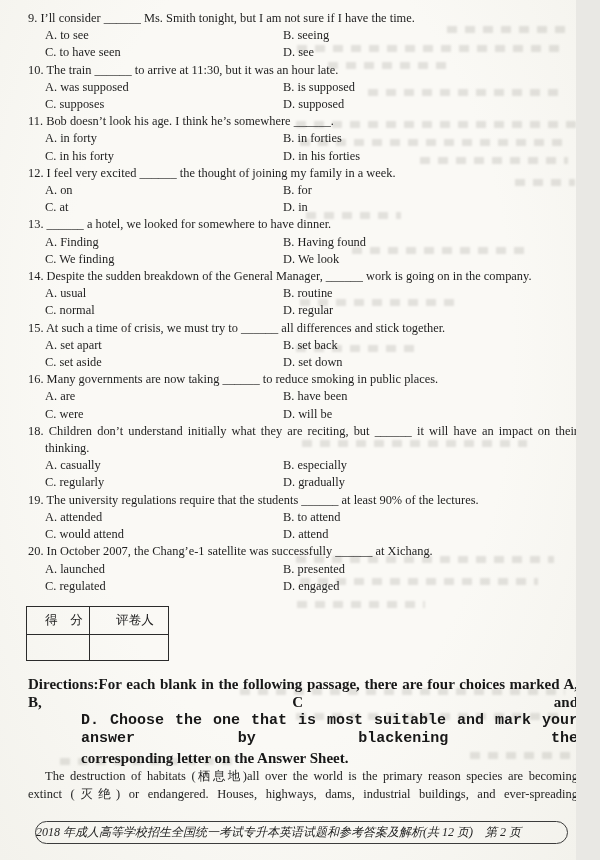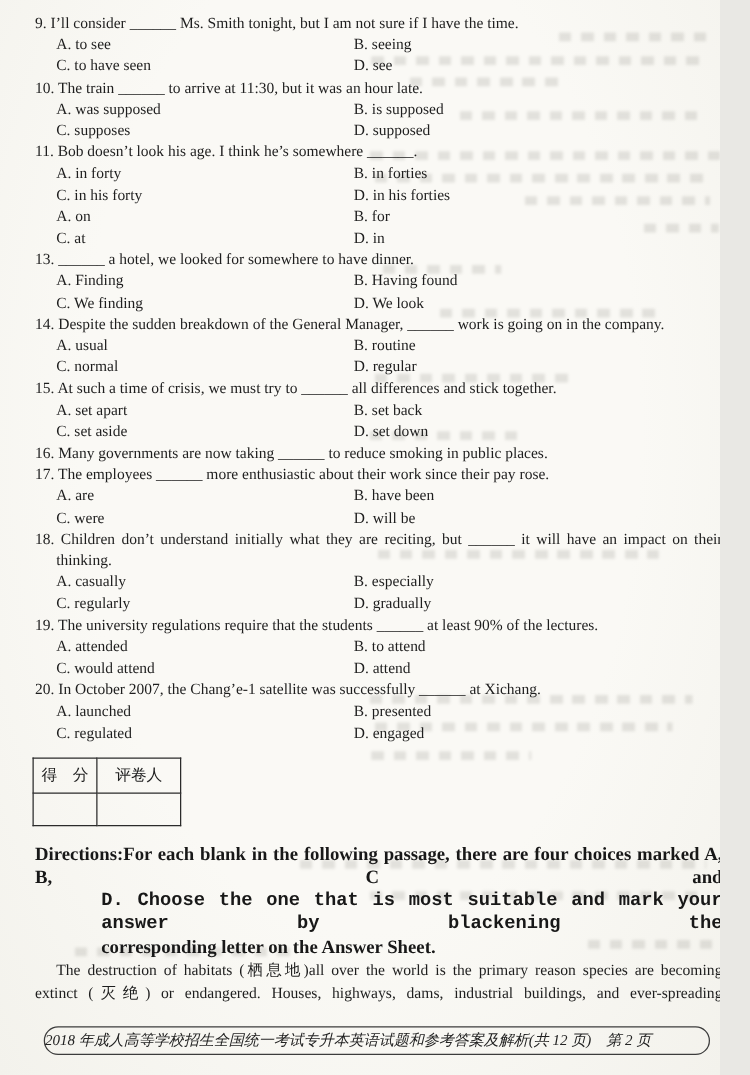--- a/index.html
+++ b/index.html
@@ -19,21 +19,21 @@
   .opt{white-space:nowrap;text-align:center;}
   
   .section-row{display:flex;align-items:flex-start;margin-top:11px;margin-left:-2px;}
   table.score-table{border-collapse:collapse;background:transparent;}
   table.score-table td{
     border:1.4px solid #2b2b2b;text-align:center;vertical-align:middle;
     font-size:12.6px;padding:0;
   }
   td.c1{width:50px;}
   td.c2{width:66px;}
-  tr.r1 td{height:27px;}
+  tr.r1 td{height:27px;padding-left:12px;}
   tr.r2 td{height:25px;}
   .section-heading{
     margin-left:17px;margin-top:24px;
     font-weight:bold;font-size:13.2px;
     font-family:"DejaVu Serif","DejaVu Sans","Liberation Serif",serif;
   }
   
   .directions{margin-top:14px;font-weight:bold;font-size:15px;line-height:18.4px;color:#181818;}
   .dir-line1{text-align:justify;text-align-last:justify;}
   .dir-line2{padding-left:53px;text-align:justify;text-align-last:justify;font-family:Liberation Mono, monospace;}
@@ -128,20 +128,21 @@
     <div class="q-line"><span class="q-num">11.</span><span> </span><span class="q-text">Bob doesn’t look his age. I think he’s somewhere ______.</span></div>
     <div class="opts">
       <span class="opt"><span class="opt-letter">A.</span> <span class="opt-text">in forty</span></span>
       <span class="opt"><span class="opt-letter">B.</span> <span class="opt-text">in forties</span></span>
       <span class="opt"><span class="opt-letter">C.</span> <span class="opt-text">in his forty</span></span>
       <span class="opt"><span class="opt-letter">D.</span> <span class="opt-text">in his forties</span></span>
     </div>
   </div>
 
   <div class="q">
+    <div class="q-line"><span class="q-num">12.</span><span> </span><span class="q-text">I feel very excited ______ the thought of joining my family in a week.</span></div>
     <div class="opts">
       <span class="opt"><span class="opt-letter">A.</span> <span class="opt-text">on</span></span>
       <span class="opt"><span class="opt-letter">B.</span> <span class="opt-text">for</span></span>
       <span class="opt"><span class="opt-letter">C.</span> <span class="opt-text">at</span></span>
       <span class="opt"><span class="opt-letter">D.</span> <span class="opt-text">in</span></span>
     </div>
   </div>
 
   <div class="q">
     <div class="q-line"><span class="q-num">13.</span><span> </span><span class="q-text">______ a hotel, we looked for somewhere to have dinner.</span></div>
@@ -171,21 +172,20 @@
       <span class="opt"><span class="opt-letter">C.</span> <span class="opt-text">set aside</span></span>
       <span class="opt"><span class="opt-letter">D.</span> <span class="opt-text">set down</span></span>
     </div>
   </div>
 
   <div class="q">
     <div class="q-line"><span class="q-num">16.</span><span> </span><span class="q-text">Many governments are now taking ______ to reduce smoking in public places.</span></div>
   </div>
 
   <div class="q">
-    <div class="q-line"><span class="q-num">17.</span><span> </span><span class="q-text">The employees ______ more enthusiastic about their work since their pay rose.</span></div>
     <div class="opts">
       <span class="opt"><span class="opt-letter">A.</span> <span class="opt-text">are</span></span>
       <span class="opt"><span class="opt-letter">B.</span> <span class="opt-text">have been</span></span>
       <span class="opt"><span class="opt-letter">C.</span> <span class="opt-text">were</span></span>
       <span class="opt"><span class="opt-letter">D.</span> <span class="opt-text">will be</span></span>
     </div>
   </div>
 
   <div class="q">
     <div class="q-line"><span class="q-num">18.</span><span> </span><span class="q-text">Children don’t understand initially what they are reciting, but ______ it will have an impact on their thinking.</span></div>

